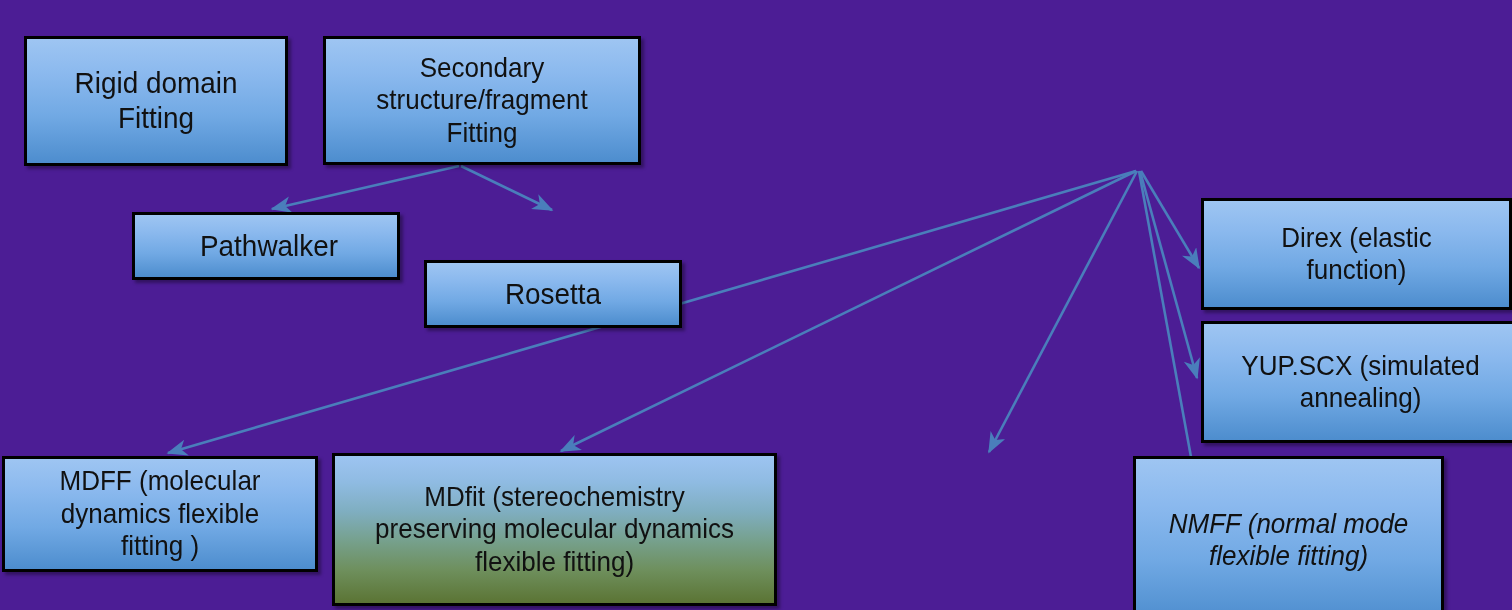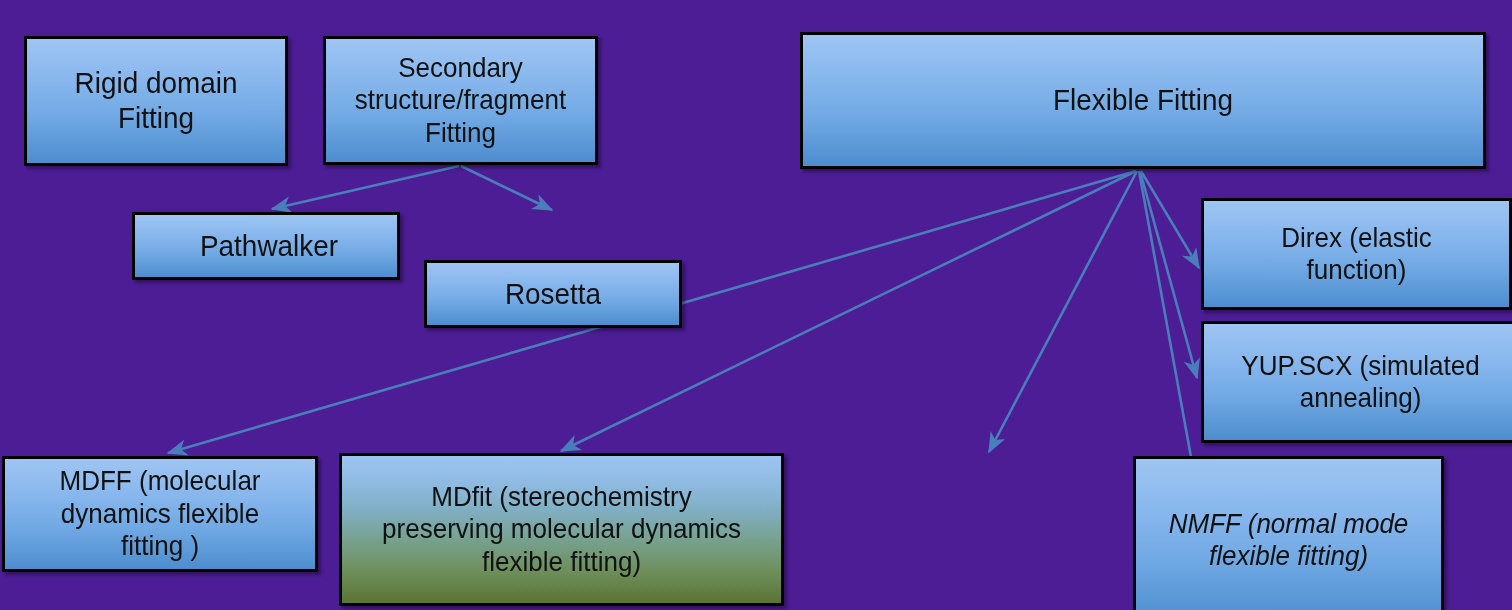--- a/index.html
+++ b/index.html
@@ -91,29 +91,26 @@
     <g>
       <line x1="1141" y1="171" x2="1199" y2="268" stroke="#4A7EBB" stroke-width="2.6" marker-end="url(#ah)"></line>
     </g>
   </svg>
 
   <div class="box fill-blue" style="left:24px; top:36px; width:264px; height:130px; font-size:30px;">
     <span class="lbl">Rigid domain
 Fitting</span>
   </div>
 
-  <div class="box fill-blue" style="left:323px; top:36px; width:275px; height:129px; font-size:28px;align-items:center;">
+  <div class="box fill-blue" style="left:323px; top:36px; width:318px; height:129px; font-size:28px;align-items:center;">
     <span class="lbl">Secondary
 structure/fragment
 Fitting</span>
   </div>
 
-  <div class="box fill-blue" style="left:800px; top:32px; width:686px; height:137px; font-size:30px;">
-    <span class="lbl">Flexible Fitting</span>
-  </div>
 
   <div class="box fill-blue" style="left:132px; top:212px; width:268px; height:68px; font-size:30px;padding-left:12px;">
     <span class="lbl">Pathwalker</span>
   </div>
 
   <div class="box fill-blue" style="left:424px; top:212px; width:258px; height:68px; font-size:30px;margin-top:48px;">
     <span class="lbl">Rosetta</span>
   </div>
 
   <div class="box fill-blue" style="left:1201px; top:198px; width:311px; height:112px; font-size:28px;">
@@ -130,20 +127,20 @@
     <span class="lbl">NMFF (normal mode
 flexible fitting)</span>
   </div>
 
   <div class="box fill-blue" style="left:2px; top:456px; width:316px; height:116px; font-size:28px;">
     <span class="lbl">MDFF (molecular
 dynamics flexible
 fitting )</span>
   </div>
 
-  <div class="box fill-blue-green" style="left:339px; top:453px; width:445px; height:153px; font-size:28px;">
+  <div class="box fill-blue-green" style="left:332px; top:453px; width:445px; height:153px; font-size:28px;">
     <span class="lbl">MDfit (stereochemistry
 preserving molecular dynamics
 flexible fitting)</span>
   </div>
 
 
 </div>
 
 </body></html>

